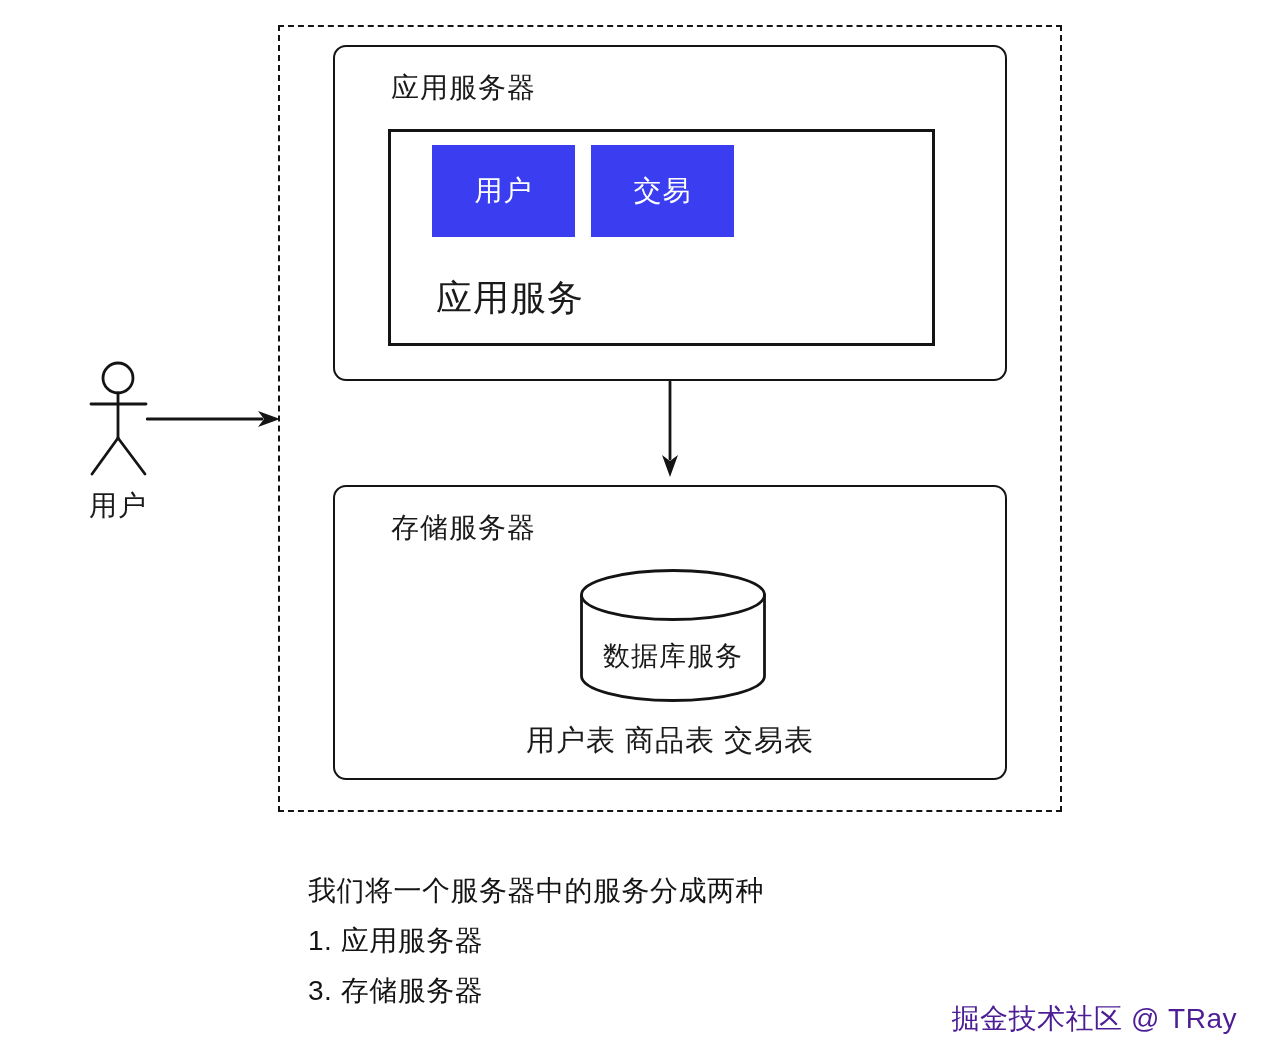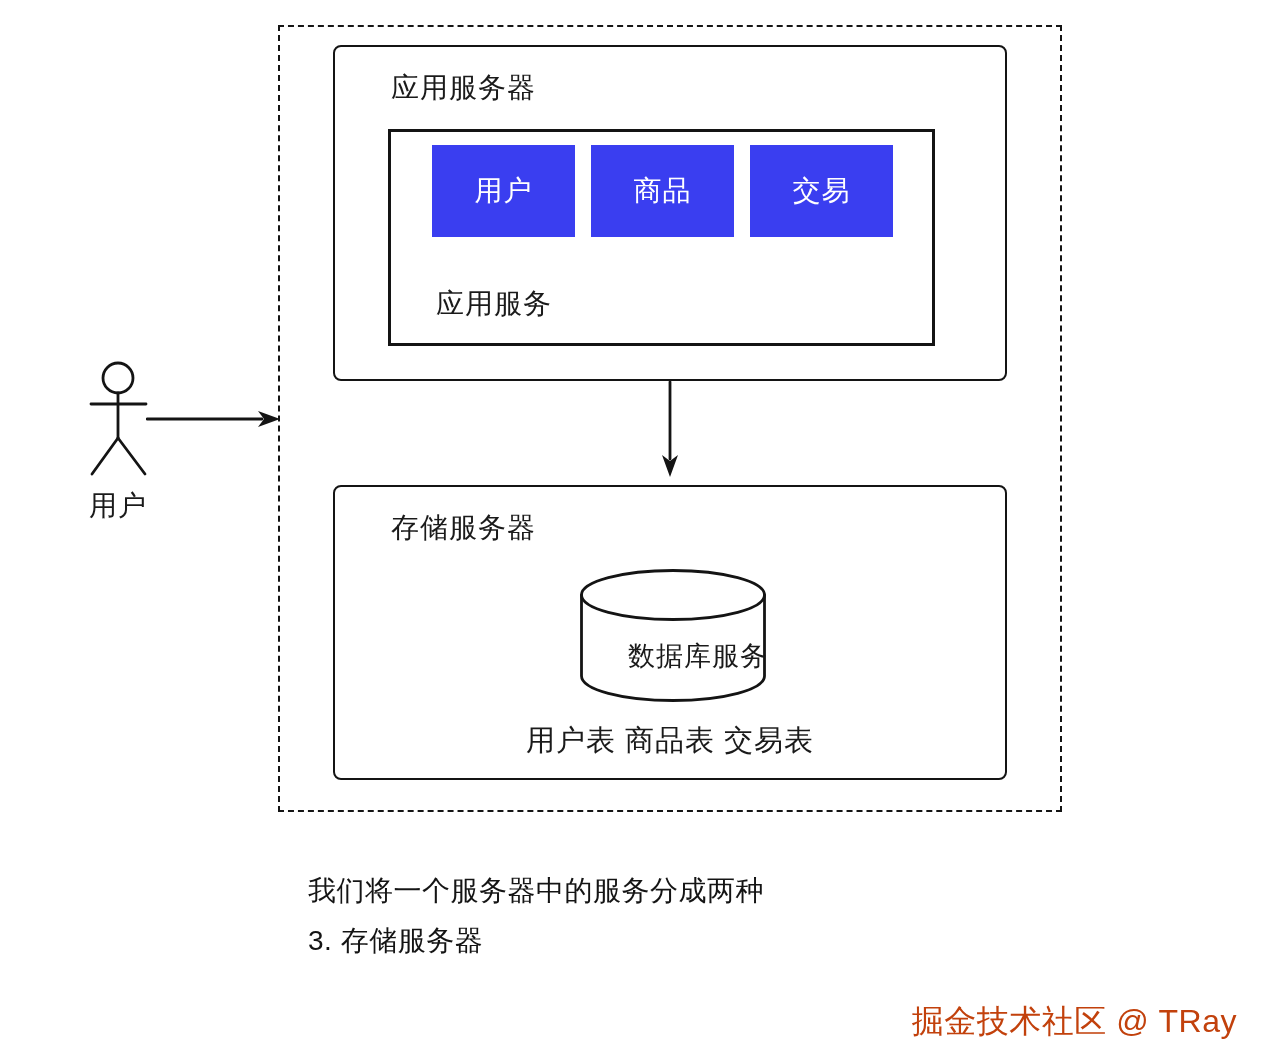--- a/index.html
+++ b/index.html
@@ -20,21 +20,21 @@
   
   .boundary {
     left: 278px; top: 25px;
     width: 784px; height: 787px;
     border: 2px dashed #141414;
   }
 
   
   .server-box {
     border: 2.5px solid #141414;
-    border-radius: 8px;
+    border-radius: 13px;
     background: #ffffff;
   }
   .app-box { left: 333px; top: 45px; width: 674px; height: 336px; }
   .storage-box { left: 333px; top: 477px; width: 674px; height: 295px; margin-top: 8px; }
 
   .box-title {
     position: absolute;
     left: 56px; top: 22px;
     font-size: 28px;
     letter-spacing: 1px;
@@ -62,32 +62,32 @@
     color: #ffffff;
     font-size: 28px;
     letter-spacing: 1px;
     display: flex;
     align-items: center;
     justify-content: center;
   }
   .inner-label {
     position: absolute;
     left: 45px; bottom: 20px;
-    font-size: 28px;
+    font-size: 36px;
     letter-spacing: 1px;
     white-space: nowrap;
   }
 
   
   .cylinder-svg { left: 243px; top: 81px; width: 190px; height: 136px; }
   .db-label {
     position: absolute;
     left: 243px; top: 151px;
     width: 190px;
-    text-align: right;
+    text-align: center;
     font-size: 27px;
     letter-spacing: 1px;
     white-space: nowrap;
   }
   .tables-label {
     position: absolute;
     left: 0; top: 234px;
     width: 100%;
     text-align: center;
     font-size: 29px;
@@ -115,23 +115,23 @@
     font-size: 28px;
     letter-spacing: 0.5px;
     line-height: 50px;
     color: #141414;
   }
   .notes .note-line { white-space: nowrap; margin-left: 32px; }
 
   
   .watermark {
     right: 27px; top: 1000px;
-    font-size: 32px;
+    font-size: 28px;
     letter-spacing: 0.5px;
-    color: #c2410c;
+    color: #4c1d95;
     text-shadow: 2px 2px 1px #ffffff, 1px 1px 0 #ffffff;
     white-space: nowrap;
   }
 
   svg .stroke {
     stroke: #141414;
     stroke-width: 2.8;
     fill: none;
     stroke-linecap: round;
   }
@@ -157,21 +157,20 @@
   </svg>
 
   <div class="abs boundary"></div>
 
   <div class="abs server-box app-box">
     <div class="box-title">应用服务器</div>
 
     <div class="inner-box">
       <div class="service-row">
         <div class="service">用户</div>
-        <div class="service">商品</div>
         <div class="service">交易</div>
       </div>
       <div class="inner-label">应用服务</div>
     </div>
   </div>
 
   <svg class="abs arrow-down-svg" viewBox="0 0 24 97">
     <line class="stroke" x1="12" y1="1" x2="12" y2="78"></line>
     <polygon class="fill" points="12,96 4,74 12,80 20,74"></polygon>
   </svg>
@@ -183,18 +182,19 @@
       <path class="stroke" d="M3.5,27 L3.5,108 A91.5,24.5 0 0 0 186.5,108 L186.5,27"></path>
       <ellipse class="stroke" cx="95" cy="27" rx="91.5" ry="24.5"></ellipse>
     </svg>
     <div class="db-label">数据库服务</div>
 
     <div class="tables-label">用户表 商品表 交易表</div>
   </div>
 
   <div class="abs notes">
     <div class="note-line">我们将一个服务器中的服务分成两种</div>
+    <div class="note-line">1. 应用服务器</div>
     <div class="note-line">3. 存储服务器</div>
   </div>
 
   <div class="abs watermark">掘金技术社区 @ TRay</div>
 
 </div>
 
 </body></html>

